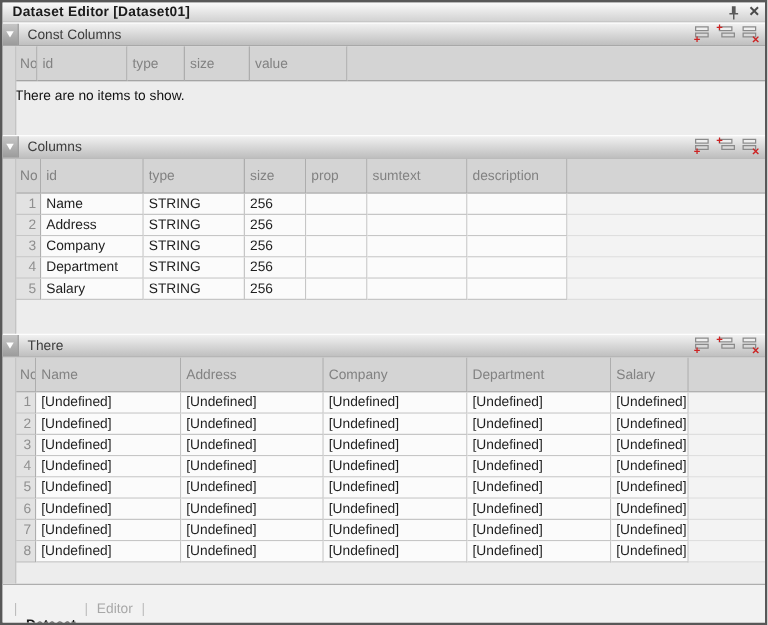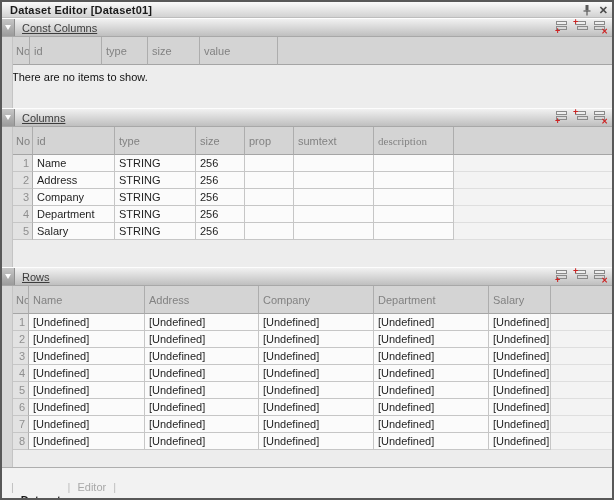--- a/index.html
+++ b/index.html
@@ -25,21 +25,21 @@
     background:linear-gradient(#f1f1f1,#bfbfbf);
     border-top:1px solid #fdfdfd; border-bottom:1px solid #a8a8a8;
   }
   .collapse-box{
     width:13px; height:100%; flex:0 0 13px;
     background:linear-gradient(#c6c6c6,#9b9b9b);
     display:flex; align-items:center; justify-content:center;
     border-right:1px solid #8f8f8f;
   }
   .tri{ width:0; height:0; border-left:3.5px solid transparent; border-right:3.5px solid transparent; border-top:5px solid #fdfdfd; }
-  .sec-title{ font-size:11px; color:#3c3c3c; padding-left:7px; flex:1;text-decoration:underline; }
+  .sec-title{ font-size:11px; color:#3c3c3c; padding-left:7px; flex:1; }
   .sec-icons{ display:flex; gap:5px; padding-right:5px; }
   .tool-btn{ position:relative; width:14px; height:13px; }
   .tool-btn .bar{ position:absolute; left:1px; width:11px; height:4px; background:#efefef; border:1px solid #8a8a8a; }
   .tool-btn .bar.b1{ top:0; }
   .tool-btn .bar.b2{ top:5px; background:#d9d9d9; }
   .tool-btn.insert .bar.b2{ left:3px; }
   .glyph{ position:absolute; font-size:9px; font-weight:bold; line-height:7px; }
   .glyph.red{ color:#cc2222; }
   .tool-btn.add .glyph{ left:0; bottom:-1px; }
   .tool-btn.insert .glyph{ left:-1px; top:-2px; }
@@ -163,21 +163,21 @@
   <div class="sec-body body-columns">
     <table>
         <thead>
           <tr>
             <th class="no-col" style="width: 21px;">No</th>
             <th style="width: 82px;">id</th>
             <th style="width: 81px;">type</th>
             <th style="width: 49px;">size</th>
             <th style="width: 49px;">prop</th>
             <th style="width: 80px;">sumtext</th>
-            <th style="width: 80px; font-family: Liberation Serif, serif;">description</th>
+            <th style="width: 80px;">description</th>
             <th class="filler"></th>
           </tr>
         </thead>
         <tbody>
           <tr>
             <td class="no-col">1</td>
             <td>Name</td>
             <td>STRING</td>
             <td>256</td>
             <td></td>
@@ -226,21 +226,21 @@
             <td class="filler"></td>
           </tr>
         </tbody>
       </table>
   </div>
 
   <div class="sec-header">
     <span class="collapse-box">
         <span class="tri"></span>
       </span>
-    <span class="sec-title">Rows</span>
+    <span class="sec-title">There</span>
     <span class="sec-icons">
       <span class="tool-btn add">
           <span class="bar b1"></span>
           <span class="bar b2"></span>
           <span class="glyph red">+</span>
         </span>
       <span class="tool-btn insert">
           <span class="bar b1"></span>
           <span class="bar b2"></span>
           <span class="glyph red">+</span>

